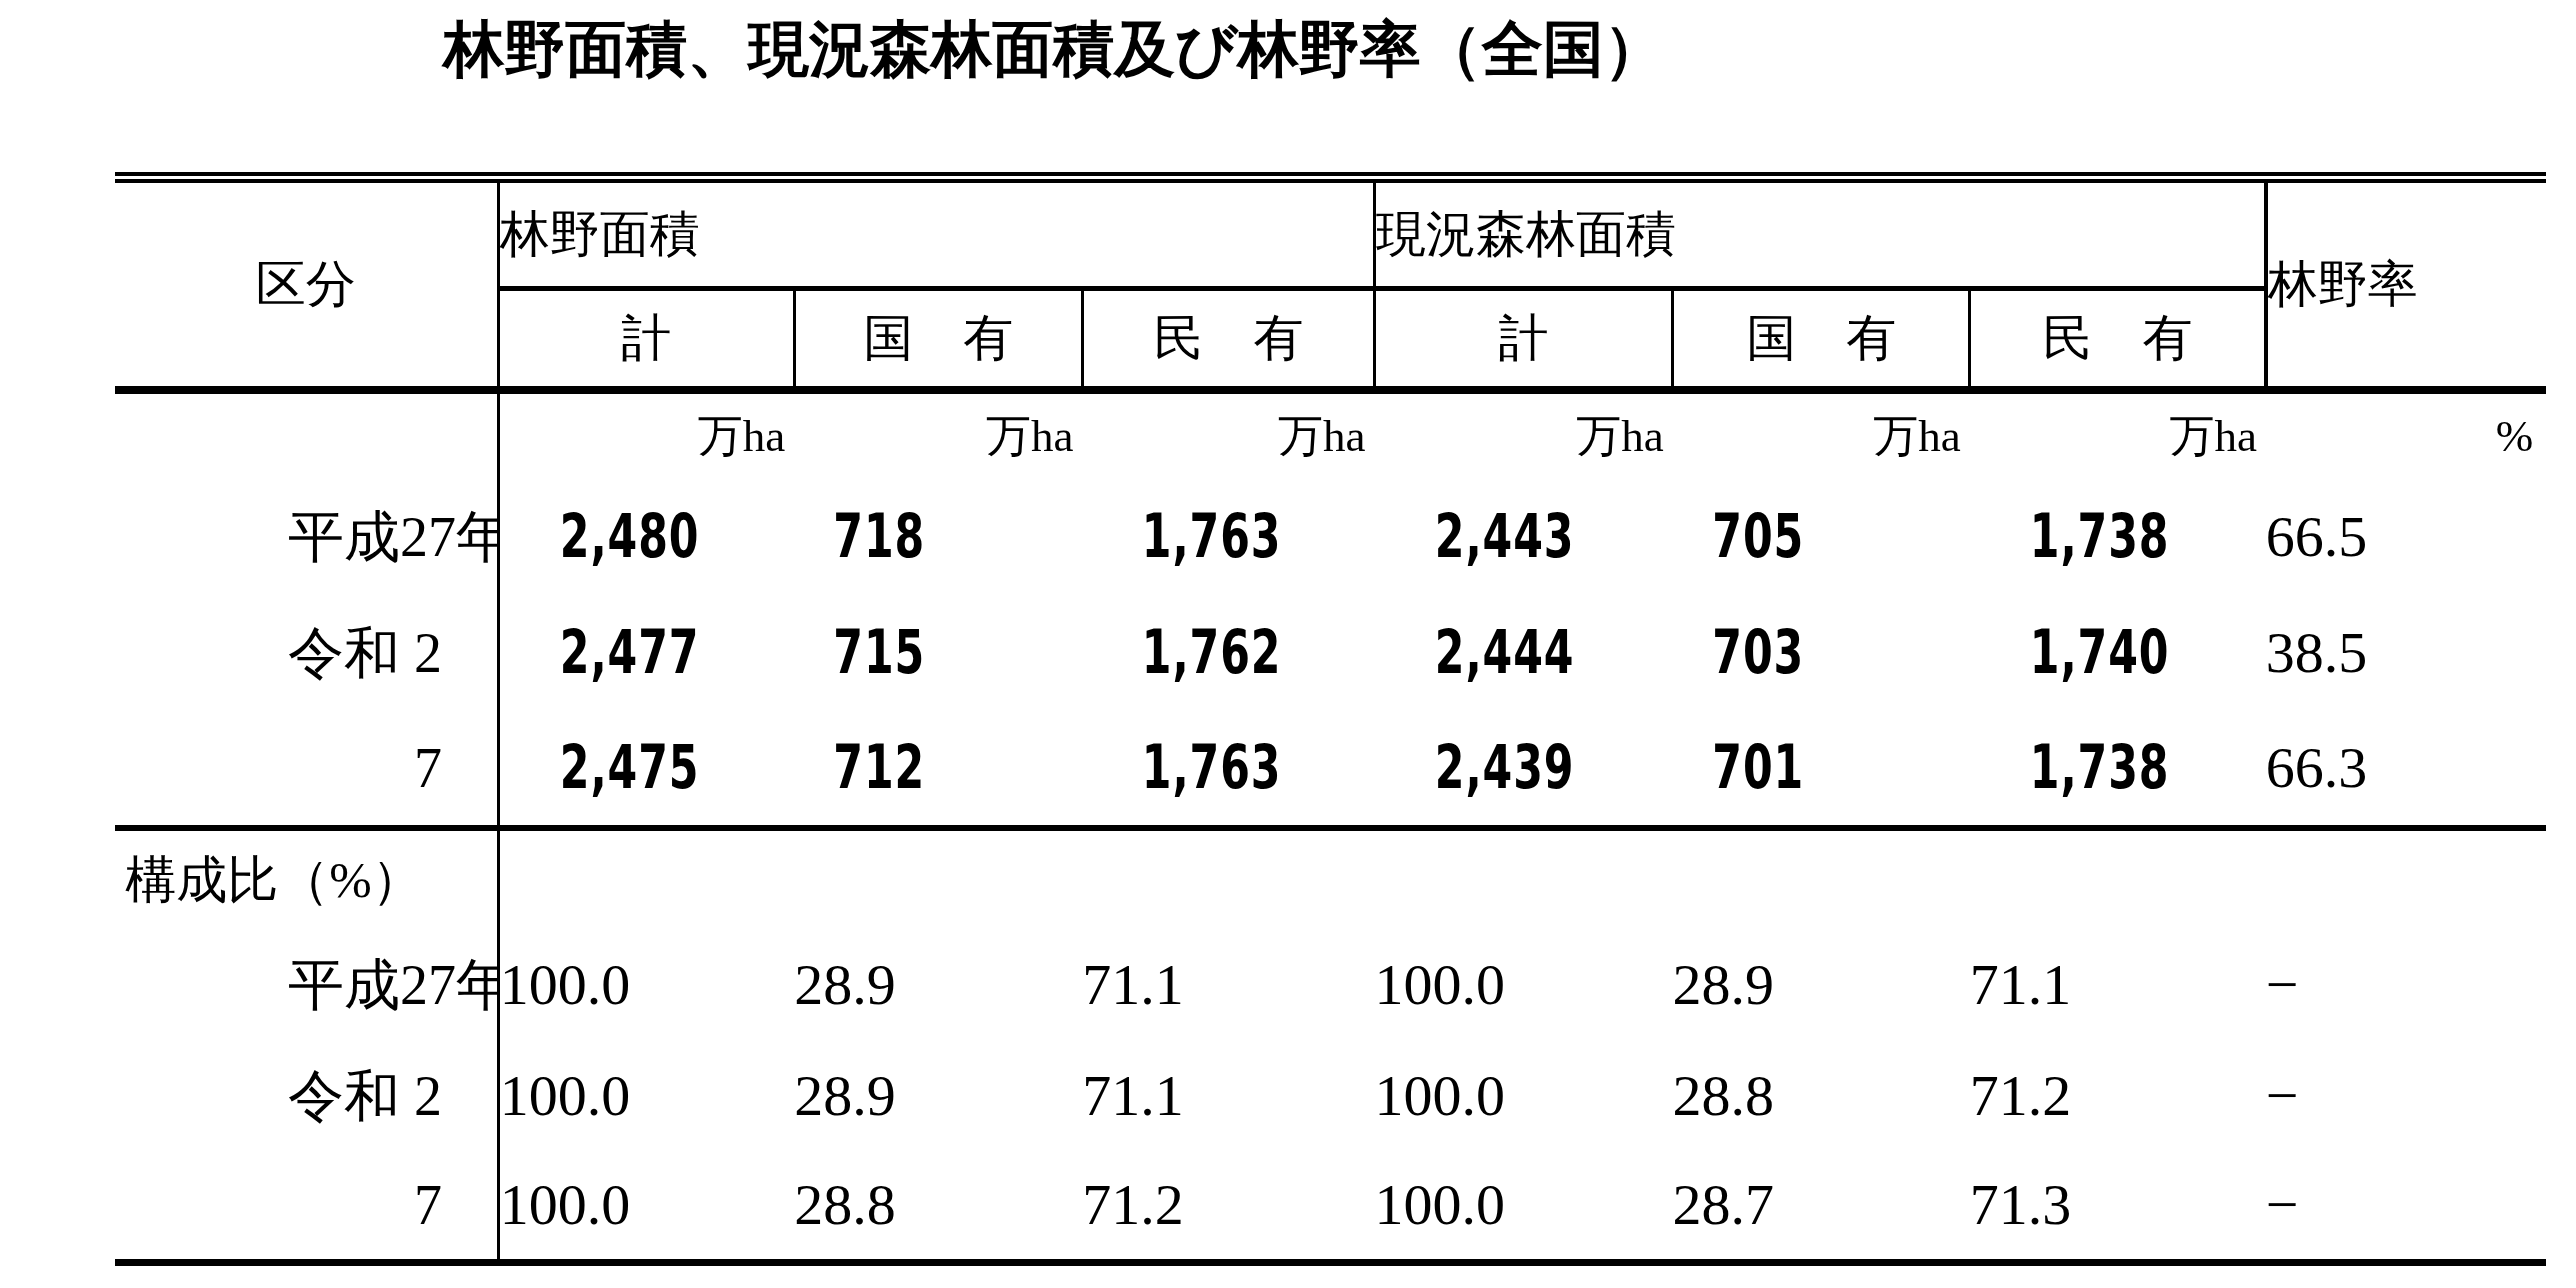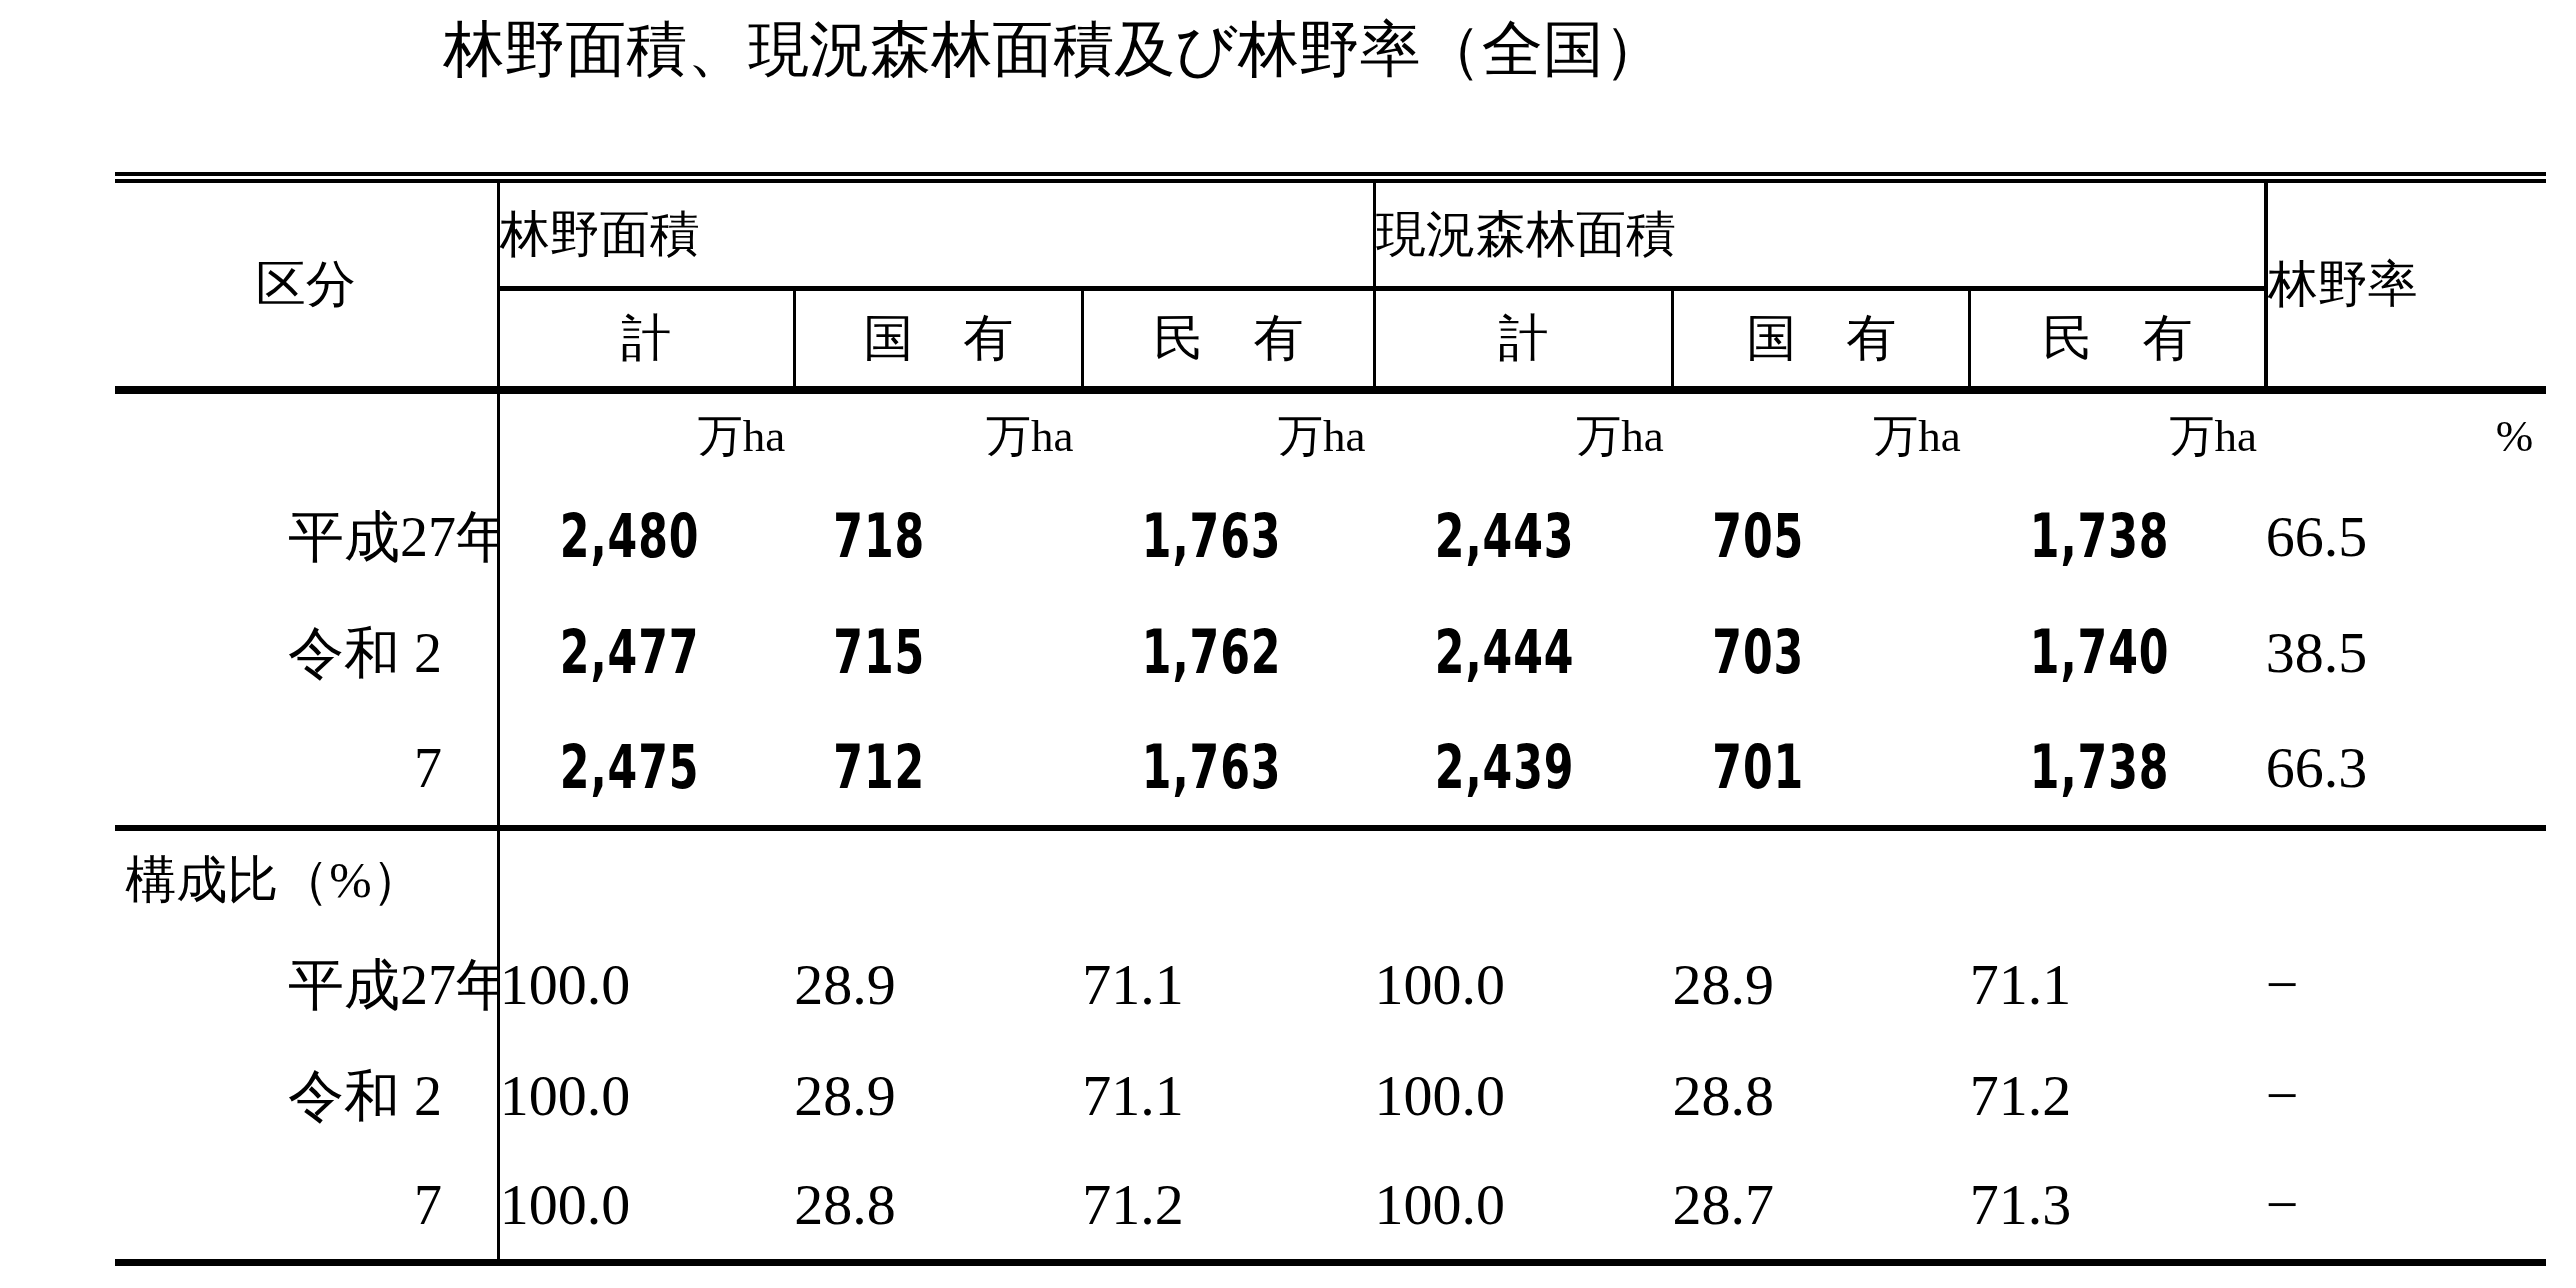--- a/index.html
+++ b/index.html
@@ -8,21 +8,21 @@
     width:2576px;height:1288px;
     background:#fff;color:#000;
     overflow:hidden;
     font-family:"Liberation Serif","DejaVu Serif",serif;
   }
   .title{
     position:absolute;
     top:16.6px;left:0;width:2108px;
     text-align:center;
     font-family:"DejaVu Sans","Liberation Sans",sans-serif;
-    font-weight:normal;
+    font-weight:bold;
     font-size:61px;line-height:1.05;
     letter-spacing:0;
     white-space:nowrap;
   }
   table.main{
     position:absolute;
     left:115px;top:172px;
     width:2431px;
     border-collapse:collapse;
     table-layout:fixed;

